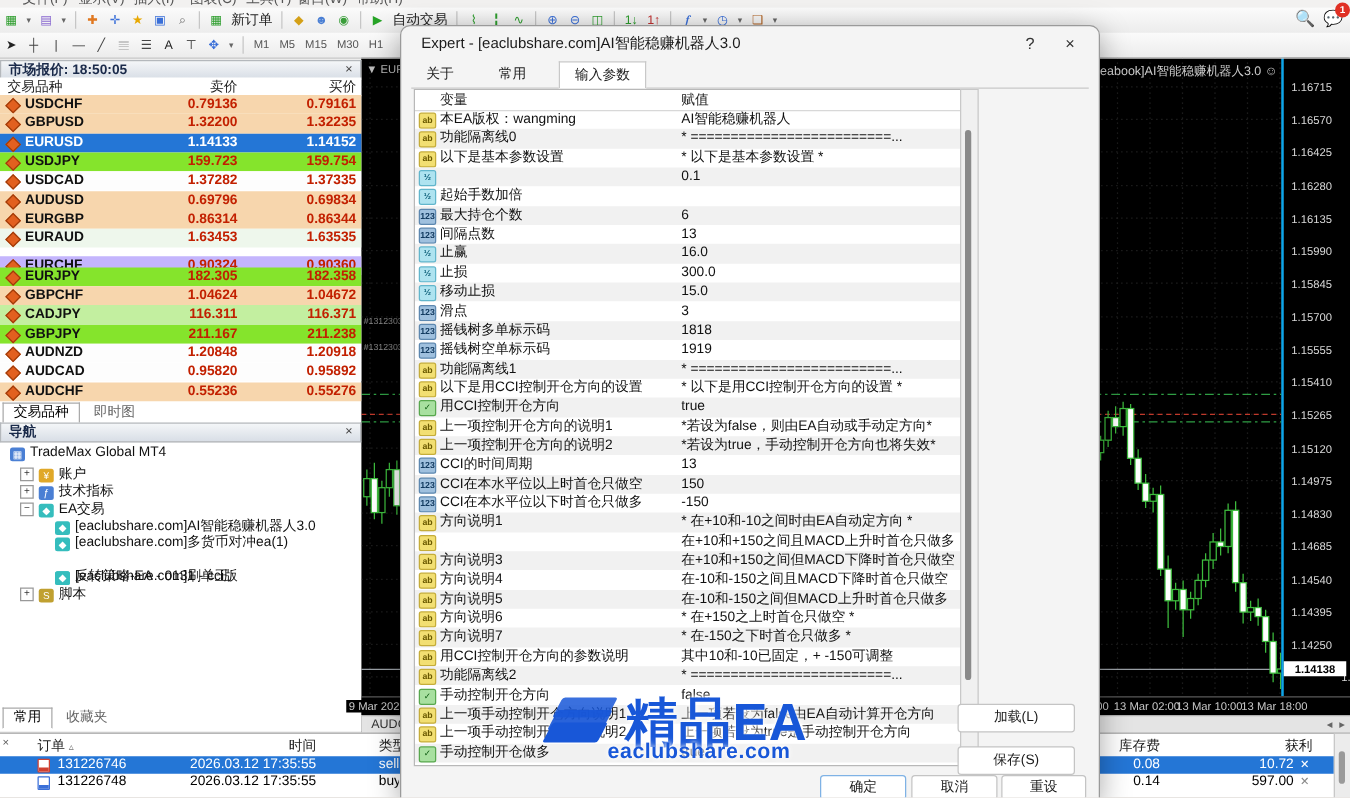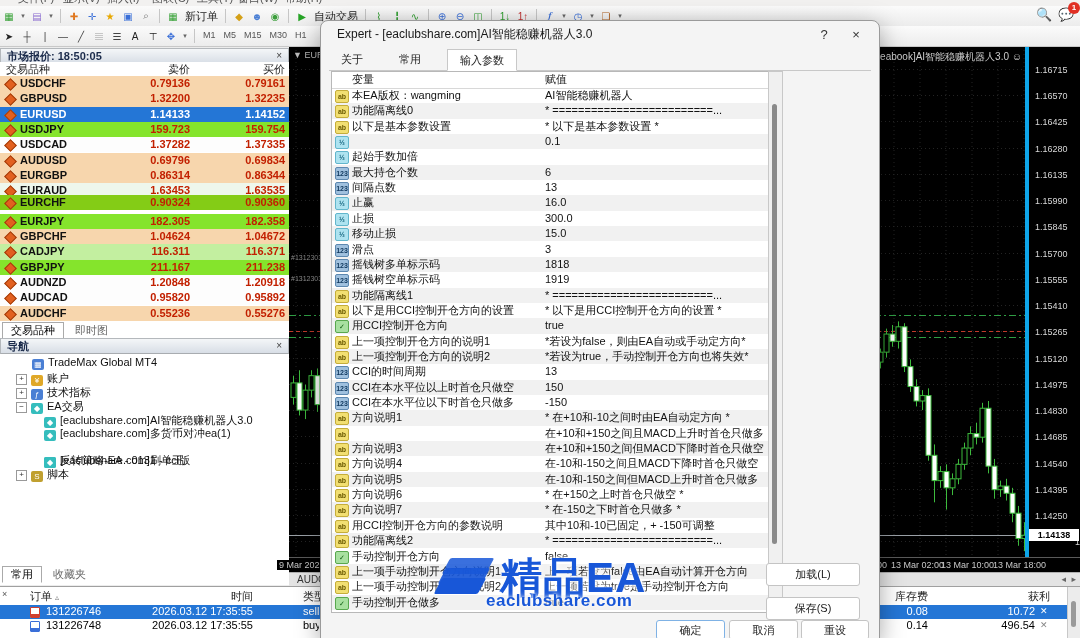--- a/index.html
+++ b/index.html
@@ -39,21 +39,21 @@
   .expander{display:inline-block;width:9px;height:9px;border:1px solid #999;background:#fff;font-size:8px;line-height:8px;text-align:center;color:#333;margin-right:4px;vertical-align:1px;}
   .nico{display:inline-block;width:12px;height:11px;border-radius:2px;margin-right:4px;font-size:8px;color:#fff;text-align:center;line-height:11px;vertical-align:-1px;}
   
   #terminal{left:0;top:586px;width:1080px;height:52px;background:#fff;border-top:1px solid #a0a0a0;z-index:2;font-size:11px;}
   .t-head{position:absolute;top:2px;height:15px;color:#222;}
   .t-row{position:absolute;left:0;width:1080px;height:13.5px;line-height:13.5px;white-space:nowrap;}
   .t-cell{position:absolute;}
   .t-x{font-size:9px;color:#888;}
   
   #chartwin{left:289px;top:46px;width:791px;height:540px;background:#000;z-index:1;}
-  #price-axis{position:absolute;left:736px;top:0;width:52px;height:511px;background:#000;border-left:4px solid #0ea5e9;}
+  #price-axis{position:absolute;left:736px;top:0;width:52px;height:511px;background:#000;border-left:2px solid #0ea5e9;}
   .ptick{position:absolute;left:6px;font-size:9px;color:#d8d8d8;font-family:"Liberation Sans",sans-serif;}
   #cur-price{position:absolute;left:0;width:50px;height:12px;background:#fff;color:#000;font-size:9px;font-weight:700;text-align:center;line-height:12px;}
   #time-axis{position:absolute;left:0;top:511px;width:791px;height:15px;background:#000;border-top:1px solid #5a5a5a;}
   .ttick{position:absolute;top:2px;font-size:9px;color:#c8c8c8;white-space:nowrap;}
   #chart-strip{position:absolute;left:0;top:526px;width:791px;height:14px;background:#e4e4e4;border-top:1px solid #b0b0b0;color:#666;}
   #ea-label{position:absolute;right:58px;top:4px;font-size:10px;color:#cccccc;white-space:nowrap;}
   #symbol-corner{position:absolute;left:4px;top:4px;font-size:9px;color:#bbbbbb;white-space:nowrap;}
   .ordlbl{position:absolute;font-size:7px;color:#8a8a8a;white-space:nowrap;}
   .timechip{position:absolute;background:#000;color:#c8c8c8;font-size:9px;padding:0 2px;z-index:3;}
   
@@ -322,21 +322,21 @@
           <span class="mw-sym">EURGBP</span>
           <span class="mw-bid">0.86314</span>
           <span class="mw-ask">0.86344</span>
         </div>
         <div class="mw-row" style="top: 135.1px; background: rgb(238, 247, 236);">
           <span class="mw-ico"></span>
           <span class="mw-sym">EURAUD</span>
           <span class="mw-bid">1.63453</span>
           <span class="mw-ask">1.63535</span>
         </div>
-        <div class="mw-row" style="top: 147px; background: #84cc16; text-align: center;">
+        <div class="mw-row" style="top: 157px; background: #c4b5fd; text-align: center;">
           <span class="mw-ico"></span>
           <span class="mw-sym">EURCHF</span>
           <span class="mw-bid">0.90324</span>
           <span class="mw-ask">0.90360</span>
         </div>
         <div class="mw-row" style="top: 165.7px; background: rgb(133, 228, 44);">
           <span class="mw-ico"></span>
           <span class="mw-sym">EURJPY</span>
           <span class="mw-bid">182.305</span>
           <span class="mw-ask">182.358</span>
@@ -383,21 +383,21 @@
       <span class="tab-off">即时图</span>
     </div>
   </div>
 
   <div id="navigator" class="abs">
     <div class="panel-title" style="height:14px;">
       <span>导航</span>
       <span class="closex">×</span>
     </div>
     <div id="nav-tree">
-        <div class="nav-item" style="top: 18px; left: 8px; margin-left: 24px;"><span class="nico" style="background: rgb(74, 127, 212);">▦</span><span>TradeMax Global MT4</span></div>
+        <div class="nav-item" style="top: 18px; left: 8px;"><span class="nico" style="background: rgb(74, 127, 212);">▦</span><span>TradeMax Global MT4</span></div>
         <div class="nav-item" style="top: 33px; left: 16px;"><span class="expander">+</span><span class="nico" style="background: rgb(224, 168, 40);">¥</span><span>账户</span></div>
         <div class="nav-item" style="top: 47px; left: 16px;"><span class="expander">+</span><span class="nico" style="background: rgb(74, 127, 212);">ƒ</span><span>技术指标</span></div>
         <div class="nav-item" style="top: 61px; left: 16px;"><span class="expander">−</span><span class="nico" style="background: rgb(53, 189, 189);">◆</span><span>EA交易</span></div>
         <div class="nav-item" style="top: 75px; left: 44px;"><span class="nico" style="background: rgb(53, 189, 189);">◆</span><span>[eaclubshare.com]AI智能稳赚机器人3.0</span></div>
         <div class="nav-item" style="top: 88.4px; left: 44px;"><span class="nico" style="background: rgb(53, 189, 189);">◆</span><span>[eaclubshare.com]多货币对冲ea(1)</span></div>
         <div class="nav-item" style="top: 101.8px; left: 44px; margin-top: 13px;"><span class="nico" style="background: rgb(53, 189, 189);">◆</span><span>[eaclubshare.com]刷单王</span></div>
         <div class="nav-item" style="top: 115.2px; left: 44px;"><span class="nico" style="background: rgb(53, 189, 189);">◆</span><span>反转策略-EA - 0131 - cci版</span></div>
         <div class="nav-item" style="top: 129px; left: 16px;"><span class="expander">+</span><span class="nico" style="background: rgb(192, 160, 48);">S</span><span>脚本</span></div>
       </div>
     <div class="tabbar" style="left:2px;top:228px;">
@@ -424,21 +424,21 @@
           <span class="t-cell" style="left: 848px; width: 80px; text-align: right;">0.08</span>
           <span class="t-cell" style="left: 950px; width: 85px; text-align: right;">10.72</span>
           <span class="t-cell t-x" style="left: 1040px; top: 0px; color: rgb(255, 255, 255);">✕</span>
         </div>
         <div class="t-row" style="top: 31.5px;">
           <span class="t-cell" style="left: 30px; top: 2px; width: 8px; height: 9px; background: rgb(255, 255, 255); border: 1px solid rgb(58, 111, 216); border-radius: 1px; box-shadow: rgb(58, 111, 216) 0px -3px 0px inset;"></span>
           <span class="t-cell" style="left: 46px;">131226748</span>
           <span class="t-cell" style="left: 93px; width: 160px; text-align: right;">2026.03.12 17:35:55</span>
           <span class="t-cell" style="left: 303px; width: 16px; overflow: hidden;">buy</span>
           <span class="t-cell" style="left: 848px; width: 80px; text-align: right;">0.14</span>
-          <span class="t-cell" style="left: 950px; width: 85px; text-align: right;">496.54</span>
+          <span class="t-cell" style="left: 950px; width: 85px; text-align: right;">597.00</span>
           <span class="t-cell t-x" style="left: 1040px; top: 0px;">✕</span>
         </div>
       </div>
     <div class="abs" style="right:0;top:0;width:12px;height:52px;background:#ececec;border-left:1px solid #c8c8c8;">
       <div style="position:absolute;left:3px;top:14px;width:5px;height:26px;background:#9a9a9a;border-radius:3px;"></div>
     </div>
   </div>
 
   <div id="dialog" class="abs">
     <div id="dlg-title">Expert - [eaclubshare.com]AI智能稳赚机器人3.0</div>

